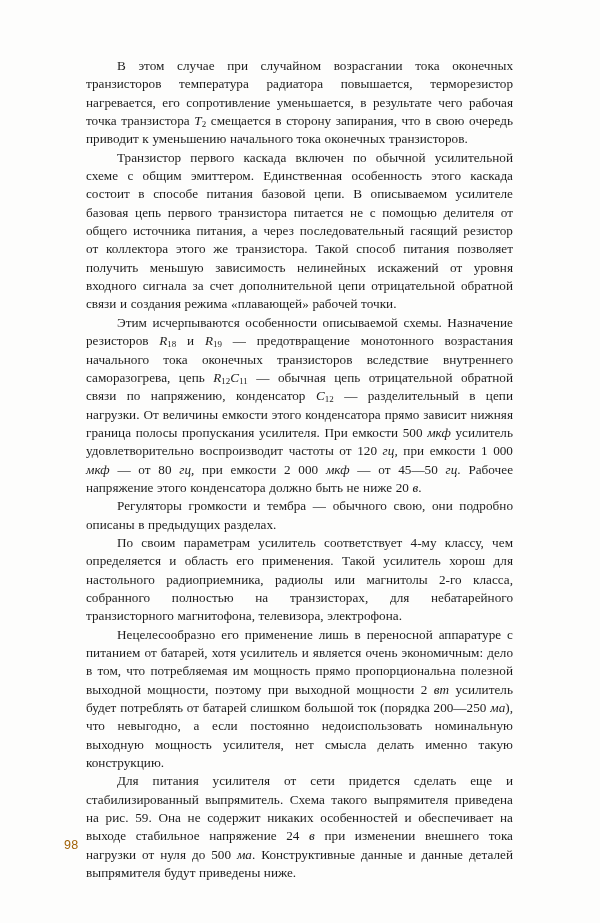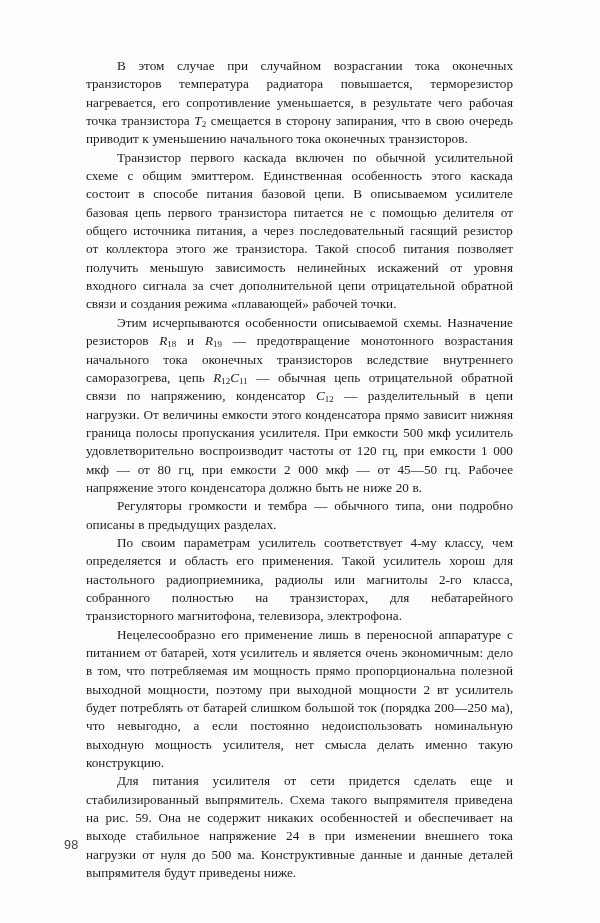--- a/index.html
+++ b/index.html
@@ -40,55 +40,56 @@
     word-spacing: 0.3px;
     text-justify: inter-word;
     hyphens: manual;
     color: #1c1c1c;
   }
   p.para + p.para {
     margin-top: 0px;
   }
   
   i, .it {
+    font-style: italic;
   }
   .var {
     font-style: italic;
   }
   sub {
     font-size: 0.68em;
     line-height: 0;
     vertical-align: -0.22em;
     font-style: normal;
   }
   .pagenum {
     position: absolute;
     left: 64px;
     top: 838px;
     font-size: 12.5px;
     font-family: "Liberation Sans", sans-serif;
-    color: #404040;
+    color: #a16207;
     letter-spacing: 0.4px;
   }
 </style>
 </head>
 <body>
 
 <div class="page">
 
   <div class="textblock">
 
     <p class="para"><span>В этом случае при случайном возрасгании тока оконечных транзисторов температура радиатора повышается, терморезистор нагревается, его сопротивление уменьшается, в результате чего рабочая точка транзистора </span><span class="var">T<sub>2</sub></span><span> смещается в сторону запирания, что в свою очередь приводит к уменьшению начального тока оконечных транзисторов.</span></p>
 
 
     <p class="para">Транзистор первого каскада включен по обычной усилительной схеме с общим эмиттером. Единственная особенность этого каскада состоит в способе питания базовой цепи. В описываемом усилителе базовая цепь первого транзистора питается не с помощью делителя от общего источника питания, а через последовательный гасящий резистор от коллектора этого же транзистора. Такой способ питания позволяет получить меньшую зависимость нелинейных искажений от уровня входного сигнала за счет дополнительной цепи отрицательной обратной связи и создания режима «плавающей» рабочей точки.</p>
 
     <p class="para"><span>Этим исчерпываются особенности описываемой схемы. Назначение резисторов </span><span class="var">R<sub>18</sub></span><span> и </span><span class="var">R<sub>19</sub></span><span> — предотвращение монотонного возрастания начального тока оконечных транзисторов вследствие внутреннего саморазогрева, цепь </span><span class="var">R<sub>12</sub>C<sub>11</sub></span><span> — обычная цепь отрицательной обратной связи по напряжению, конденсатор </span><span class="var">C<sub>12</sub></span><span> — разделительный в цепи нагрузки. От величины емкости этого конденсатора прямо зависит нижняя граница полосы пропускания усилителя. При емкости 500 </span><span class="it">мкф</span><span> усилитель удовлетворительно воспроизводит частоты от 120 </span><span class="it">гц</span><span>, при емкости 1&nbsp;000 </span><span class="it">мкф</span><span> — от 80 </span><span class="it">гц</span><span>, при емкости 2&nbsp;000 </span><span class="it">мкф</span><span> — от 45—50 </span><span class="it">гц</span><span>. Рабочее напряжение этого конденсатора должно быть не ниже 20 </span><span class="it">в</span><span>.</span></p>
 
-    <p class="para">Регуляторы громкости и тембра — обычного типа, они подробно описаны в предыдущих разделах.</p>
+    <p class="para">Регуляторы громкости и тембра — обычного свою, они подробно описаны в предыдущих разделах.</p>
 
     <p class="para">По своим параметрам усилитель соответствует 4-му классу, чем определяется и область его применения. Такой усилитель хорош для настольного радиоприемника, радиолы или магнитолы 2-го класса, собранного полностью на транзисторах, для небатарейного транзисторного магнитофона, телевизора, электрофона.</p>
 
     <p class="para"><span>Нецелесообразно его применение лишь в переносной аппаратуре с питанием от батарей, хотя усилитель и является очень экономичным: дело в том, что потребляемая им мощность прямо пропорциональна полезной выходной мощности, поэтому при выходной мощности 2 </span><span class="it">вт</span><span> усилитель будет потреблять от батарей слишком большой ток (порядка 200—250 </span><span class="it">ма</span><span>), что невыгодно, а если постоянно недоиспользовать номинальную выходную мощность усилителя, нет смысла делать именно такую конструкцию.</span></p>
 
     <p class="para"><span>Для питания усилителя от сети придется сделать еще и стабилизированный выпрямитель. Схема такого выпрямителя приведена на рис. 59. Она не содержит никаких особенностей и обеспечивает на выходе стабильное напряжение 24 </span><span class="it">в</span><span> при изменении внешнего тока нагрузки от нуля до 500 </span><span class="it">ма</span><span>. Конструктивные данные и данные деталей выпрямителя будут приведены ниже.</span></p>
 
   </div>
 
   <div class="pagenum">98</div>

